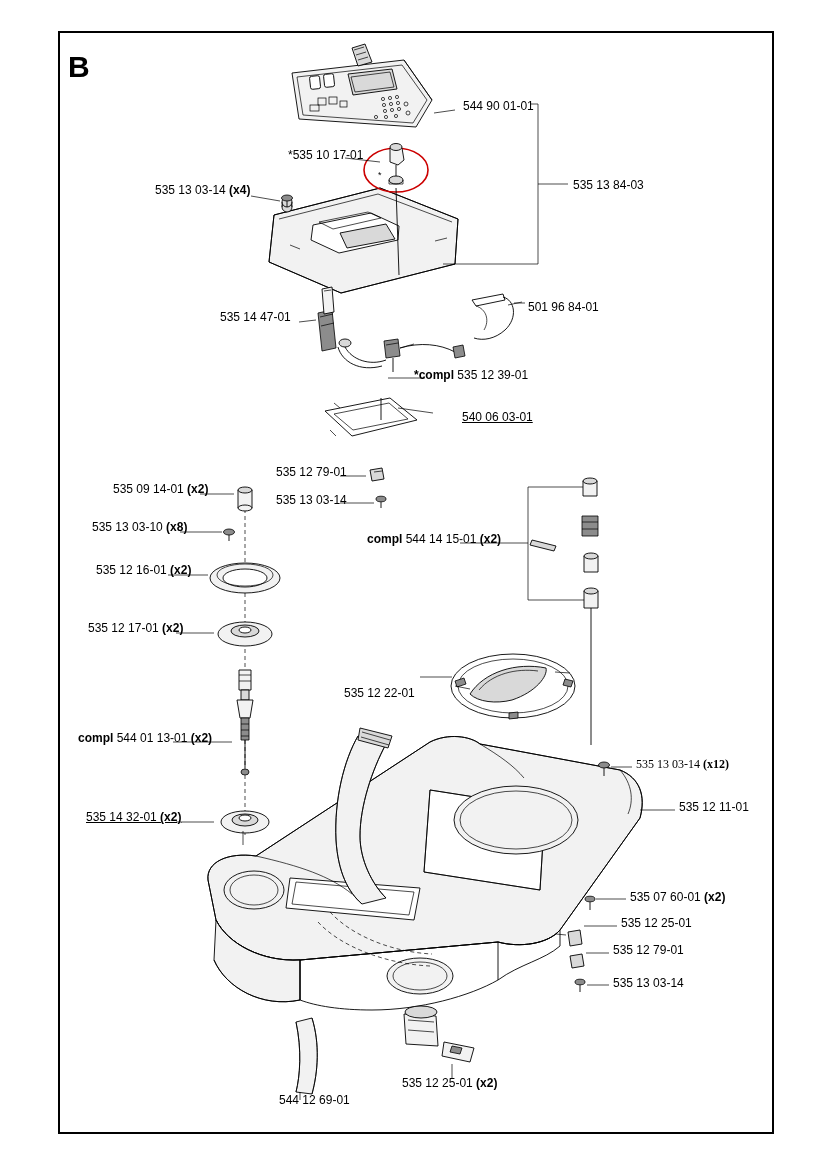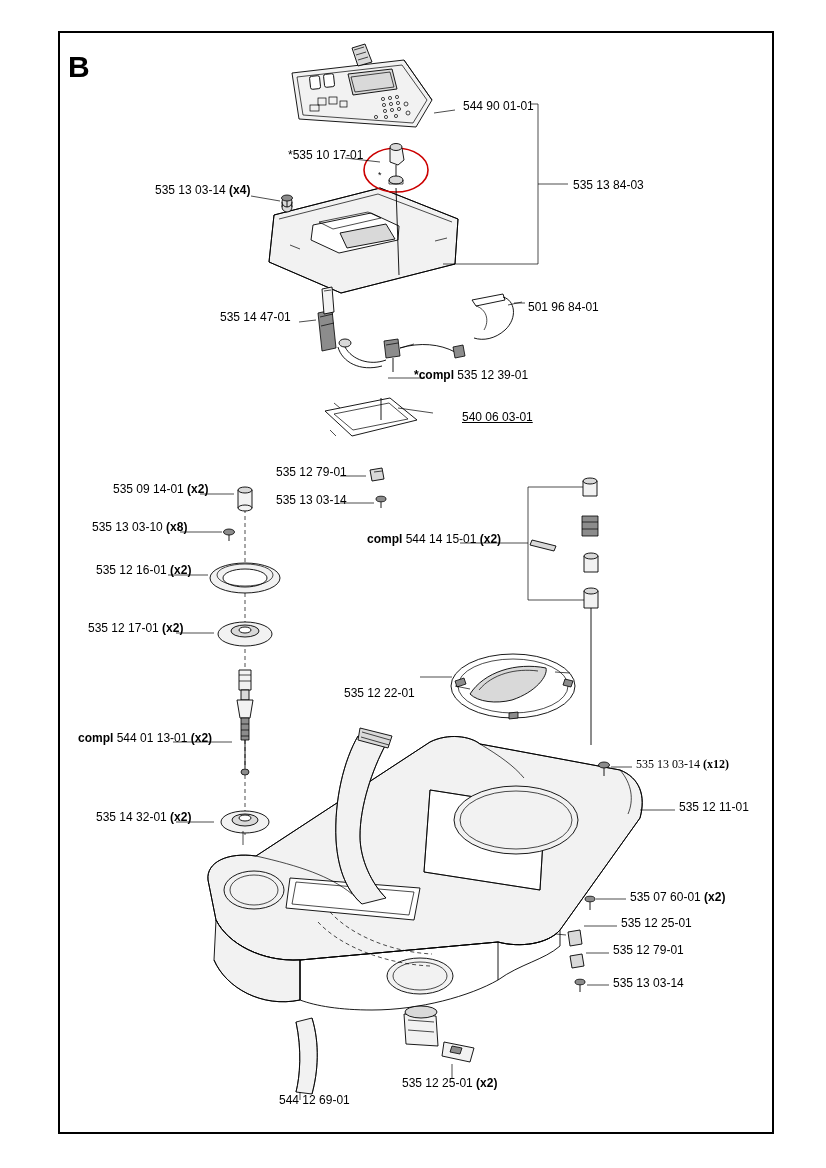--- a/index.html
+++ b/index.html
@@ -393,21 +393,21 @@
   </div>
   <div class="lbl" style="left:78px; top:732px;">
     <b>compl</b><span> 544 01 13-01 </span><b>(x2)</b>
   </div>
   <div class="lbl" style="left:636px; top:758px;font-family:Liberation Serif, serif;">
     <span>535 13 03-14 </span><b>(x12)</b>
   </div>
   <div class="lbl" style="left:679px; top:801px;">
     <span>535 12 11-01</span>
   </div>
-  <div class="lbl" style="left:96px; top:811px;">
+  <div class="lbl" style="left:86px; top:811px;text-decoration:underline;">
     <span>535 14 32-01 </span><b>(x2)</b>
   </div>
   <div class="lbl" style="left:630px; top:891px;">
     <span>535 07 60-01 </span><b>(x2)</b>
   </div>
   <div class="lbl" style="left:621px; top:917px;">
     <span>535 12 25-01</span>
   </div>
   <div class="lbl" style="left:613px; top:944px;">
     <span>535 12 79-01</span>

